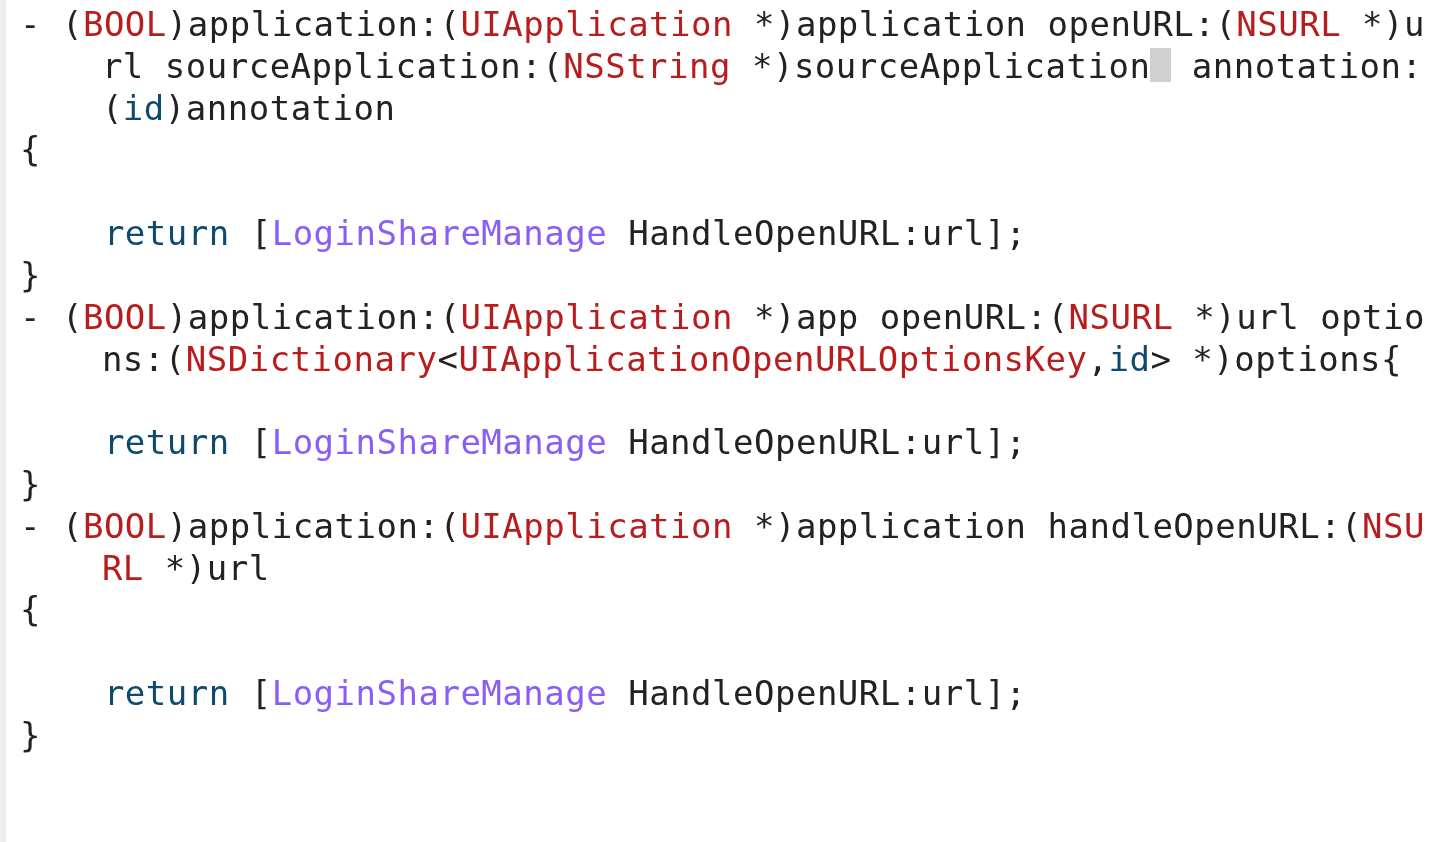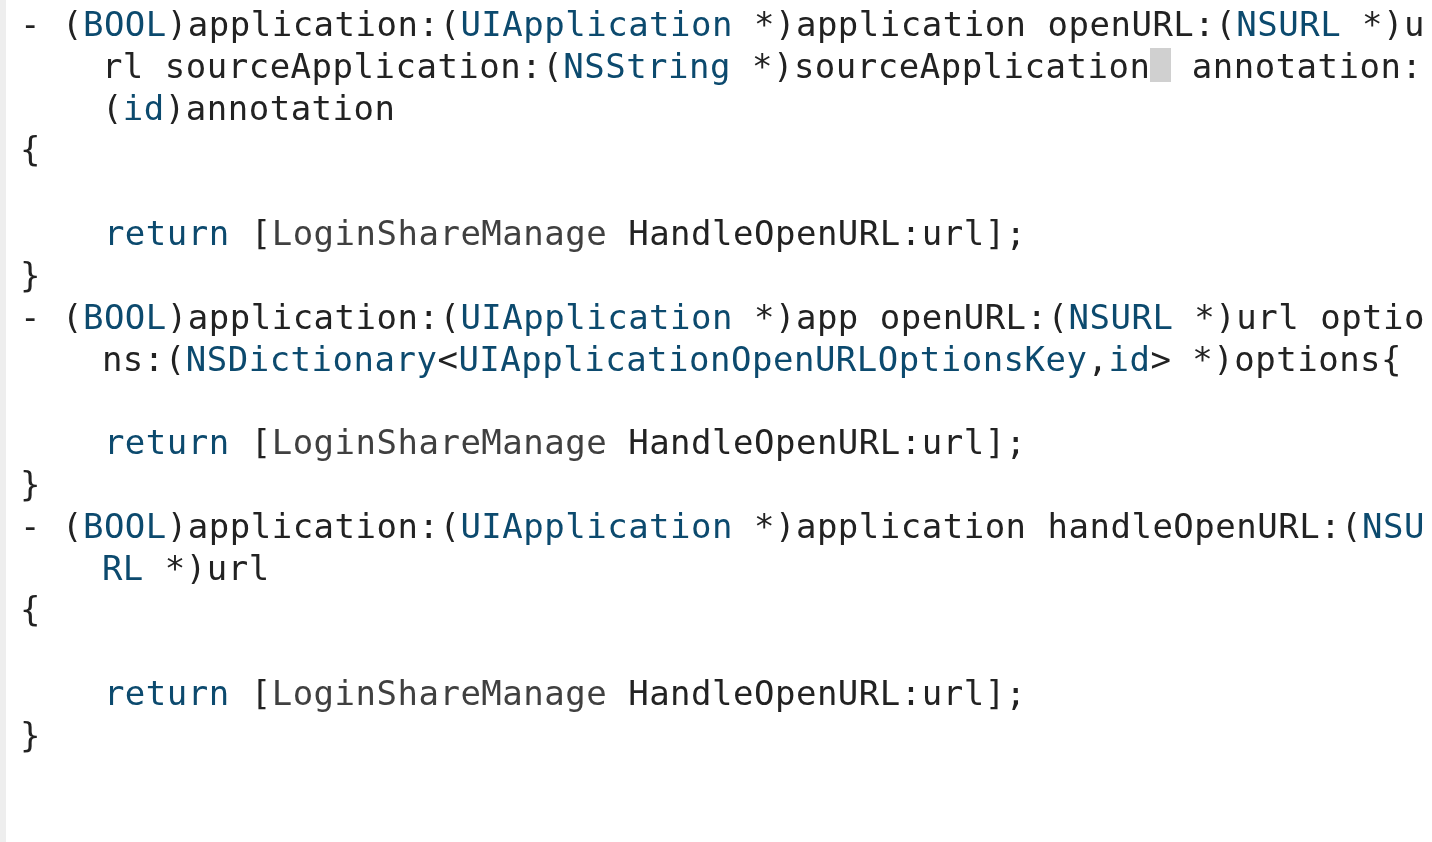--- a/index.html
+++ b/index.html
@@ -15,22 +15,22 @@
     padding: 4px 0 0 20px;
     font-family: "SF Mono", "Menlo", "Consolas", monospace;
     font-size: 34px;
     line-height: 1.23;
     white-space: pre-wrap;
     word-break: break-all;
     letter-spacing: 0.5px;
   }
   .tk-default { color: #222222; }
   .tk-keyword { color: #0c4a6e; }   
-  .tk-type    { color: #0c4a6e; }   
-  .tk-class   { color: #404040; }   
+  .tk-type    { color: #b91c1c; }   
+  .tk-class   { color: #8b5cf6; }   
   .cursor-mark {
     display: inline-block;
     width: 0.6em;
     height: 1em;
     background: #d0d0d0;
     vertical-align: text-top;
     position: relative;
     top: 0.05em;
   }
   .gutter {

